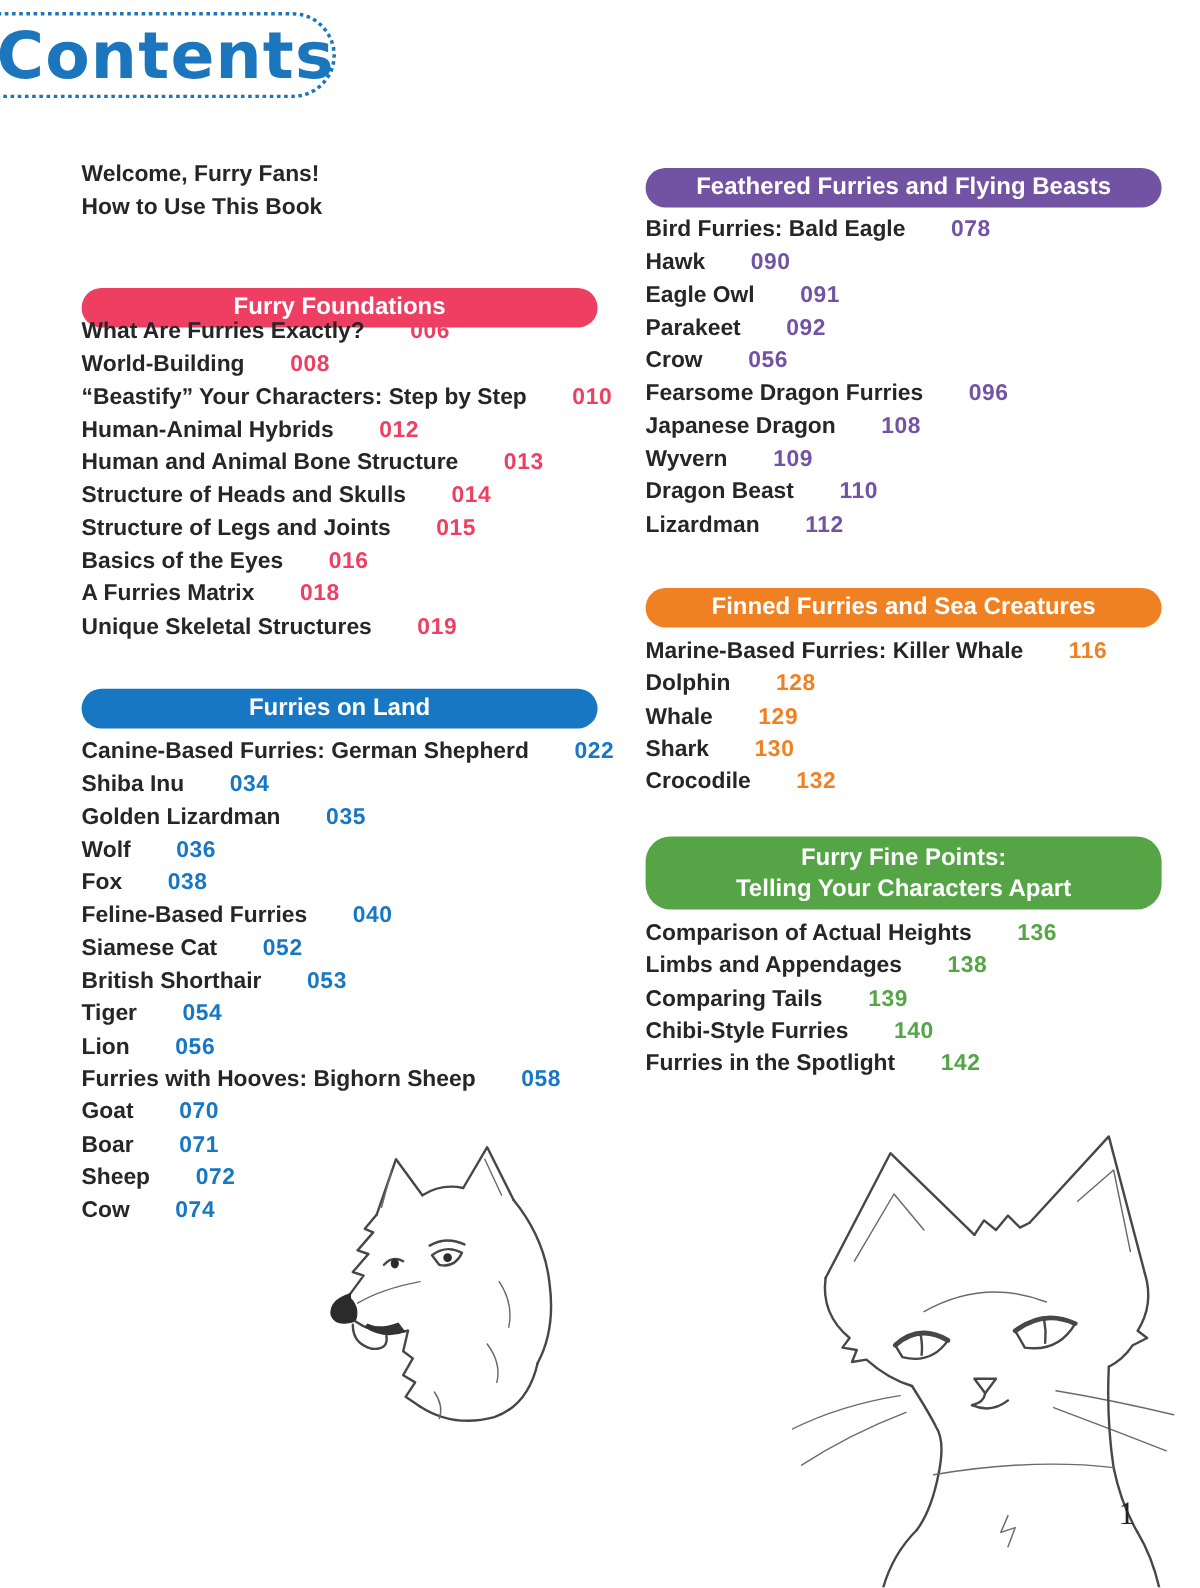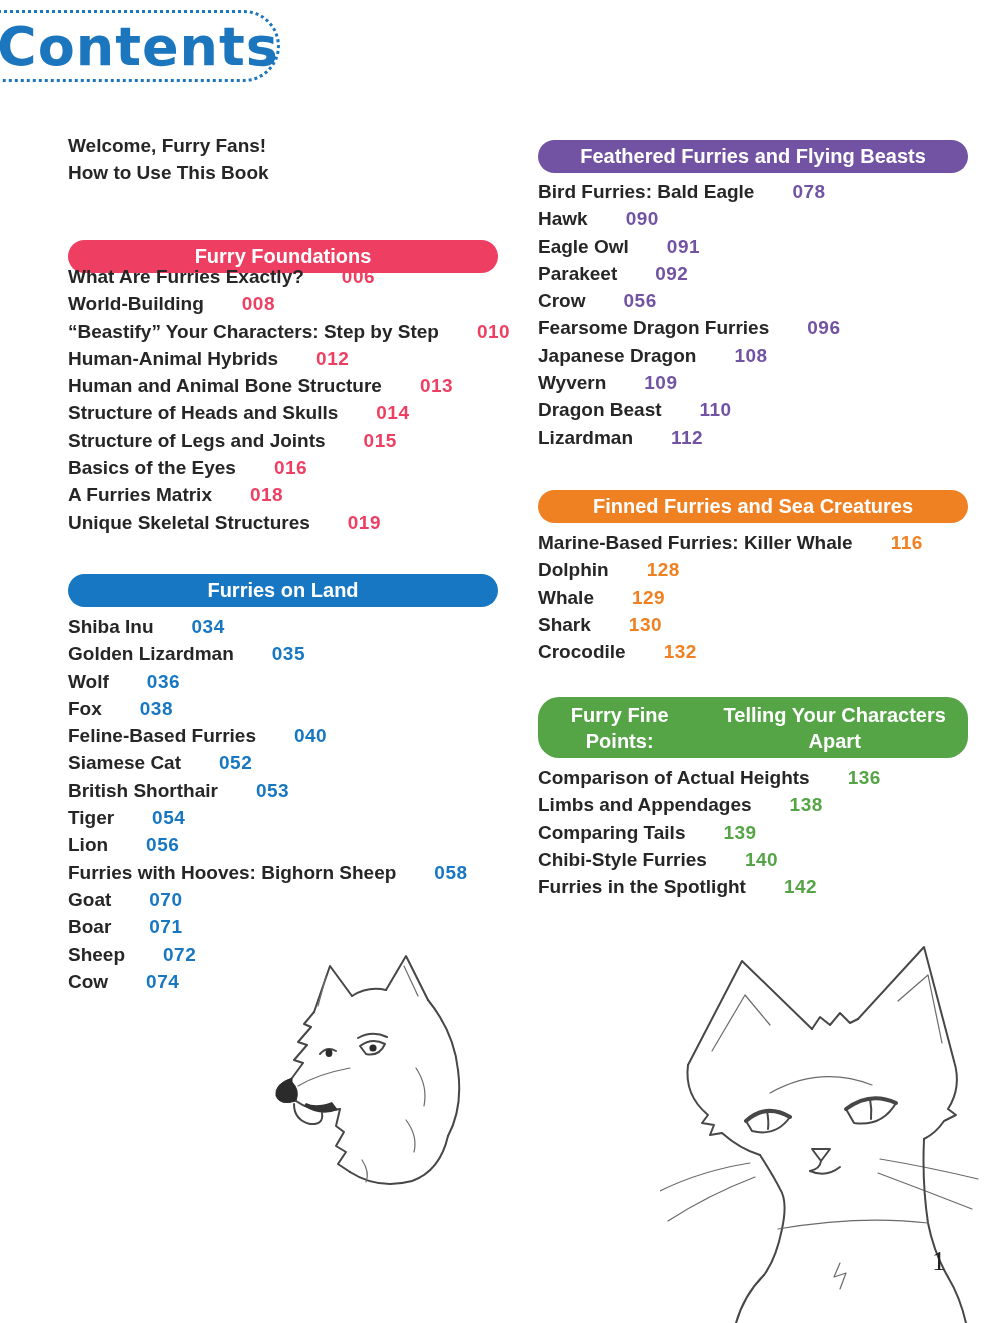--- a/index.html
+++ b/index.html
@@ -15,21 +15,21 @@
   .contents-title{
     font-family:"DejaVu Sans",sans-serif;font-size:54px;font-weight:bold;
     color:#1c76bd;letter-spacing:1px;
   }
   .intro{position:absolute;left:68px;top:132px;}
   .sec-header{
     position:absolute;width:430px;height:33px;border-radius:17px;
     color:#fff;font-weight:bold;font-size:20px;
     display:flex;align-items:center;justify-content:center;text-align:center;
   }
-  .sec-header.two-line{height:61px;border-radius:21px;line-height:26px;}
+  .sec-header.two-line{height:61px;border-radius:21px;flex-direction:column;line-height:26px;}
   .toc-list{position:absolute;width:470px;}
   .toc-item{height:27.3px;line-height:27.3px;font-size:19px;font-weight:bold;color:#262626;white-space:nowrap;}
   .num{margin-left:38px;letter-spacing:0.5px;}
   .bg-pink{background:#ee3f63}   .c-pink{color:#ee3f63}
   .bg-blue{background:#1777c3}   .c-blue{color:#1777c3}
   .bg-purple{background:#7253a3} .c-purple{color:#7253a3}
   .bg-orange{background:#f08122} .c-orange{color:#f08122}
   .bg-green{background:#55a446}  .c-green{color:#55a446}
   .pagenum{position:absolute;left:932px;top:1246px;font-family:"Liberation Serif",serif;font-size:27px;color:#222;}
   svg.sketch{position:absolute;}
@@ -62,20 +62,21 @@
   <div class="toc-item"><span>Structure of Legs and Joints</span><span class="num c-pink">015</span></div>
   <div class="toc-item"><span>Basics of the Eyes</span><span class="num c-pink">016</span></div>
   <div class="toc-item"><span>A Furries Matrix</span><span class="num c-pink">018</span></div>
   <div class="toc-item"><span>Unique Skeletal Structures</span><span class="num c-pink">019</span></div>
 </div>
 
 <div class="sec-header bg-blue" style="left:68px;top:574px;">
   <span>Furries on Land</span>
 </div>
 <div class="toc-list" style="left:68px;top:613px;">
+  <div class="toc-item"><span>Canine-Based Furries: German Shepherd</span><span class="num c-blue">022</span></div>
   <div class="toc-item"><span>Shiba Inu</span><span class="num c-blue">034</span></div>
   <div class="toc-item"><span>Golden Lizardman</span><span class="num c-blue">035</span></div>
   <div class="toc-item"><span>Wolf</span><span class="num c-blue">036</span></div>
   <div class="toc-item"><span>Fox</span><span class="num c-blue">038</span></div>
   <div class="toc-item"><span>Feline-Based Furries</span><span class="num c-blue">040</span></div>
   <div class="toc-item"><span>Siamese Cat</span><span class="num c-blue">052</span></div>
   <div class="toc-item"><span>British Shorthair</span><span class="num c-blue">053</span></div>
   <div class="toc-item"><span>Tiger</span><span class="num c-blue">054</span></div>
   <div class="toc-item"><span>Lion</span><span class="num c-blue">056</span></div>
   <div class="toc-item"><span>Furries with Hooves: Bighorn Sheep</span><span class="num c-blue">058</span></div>

